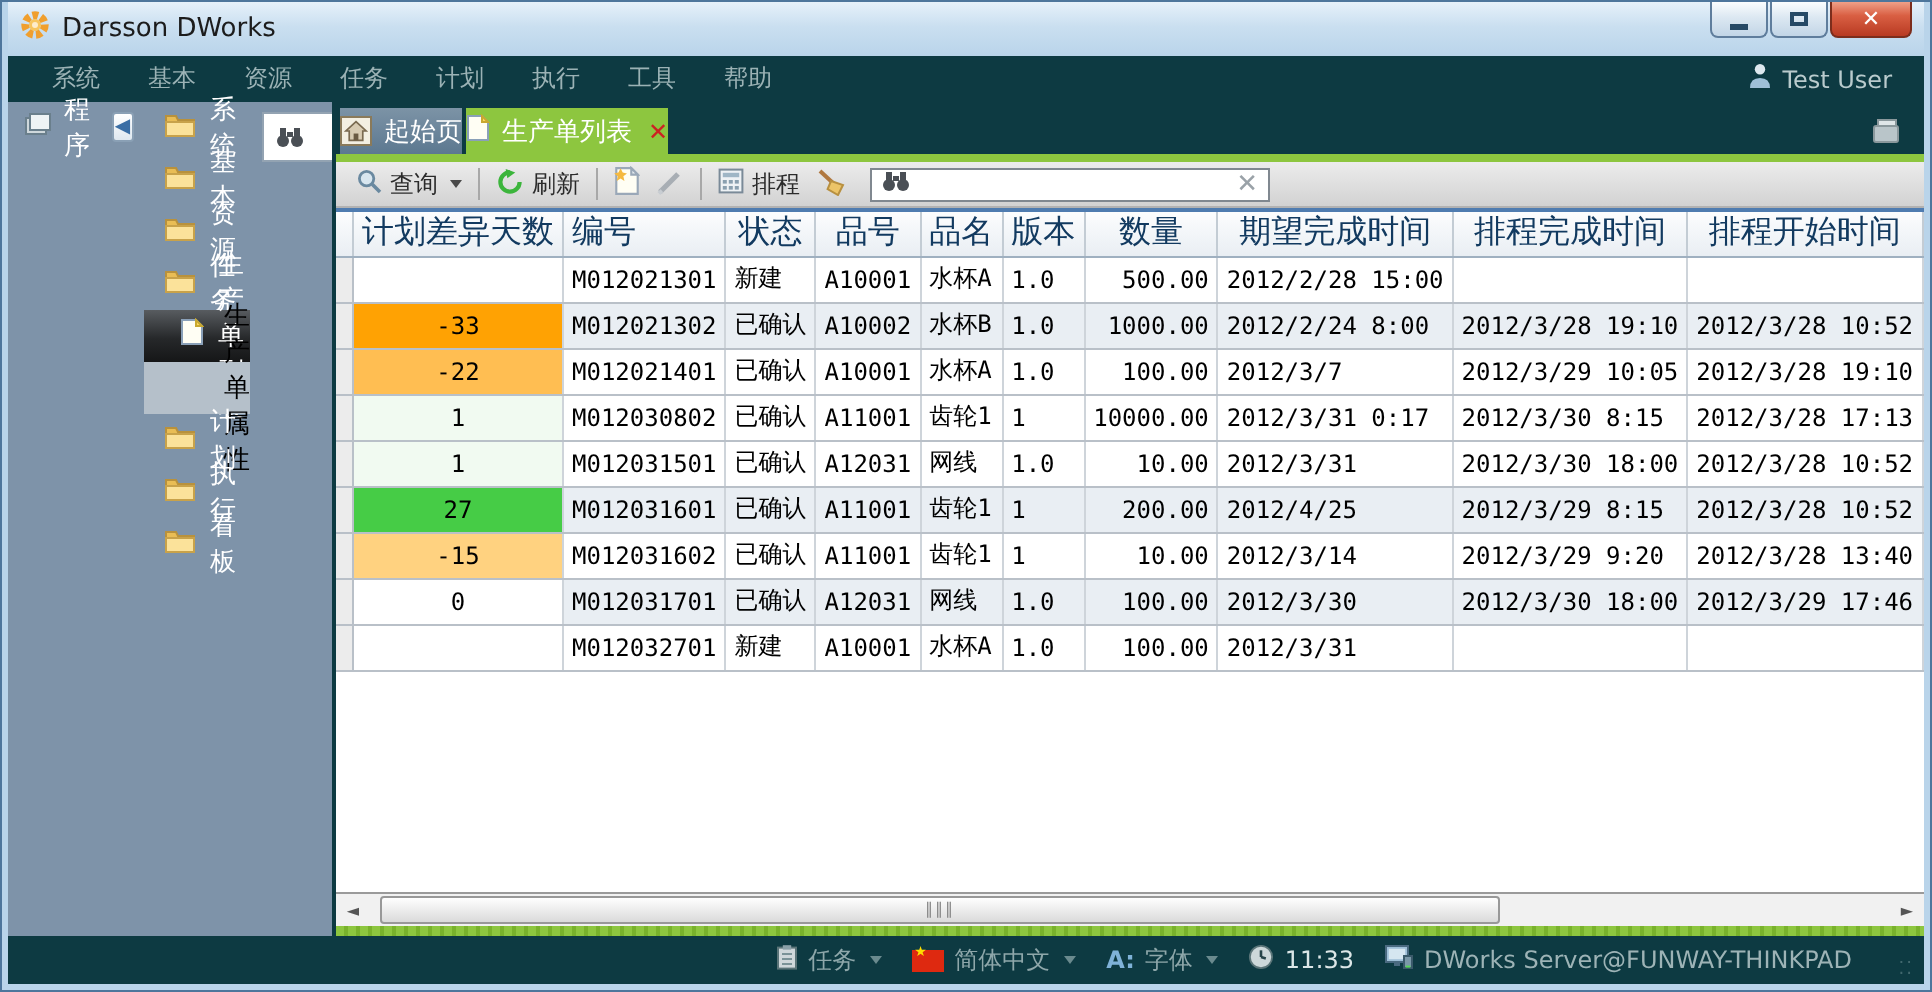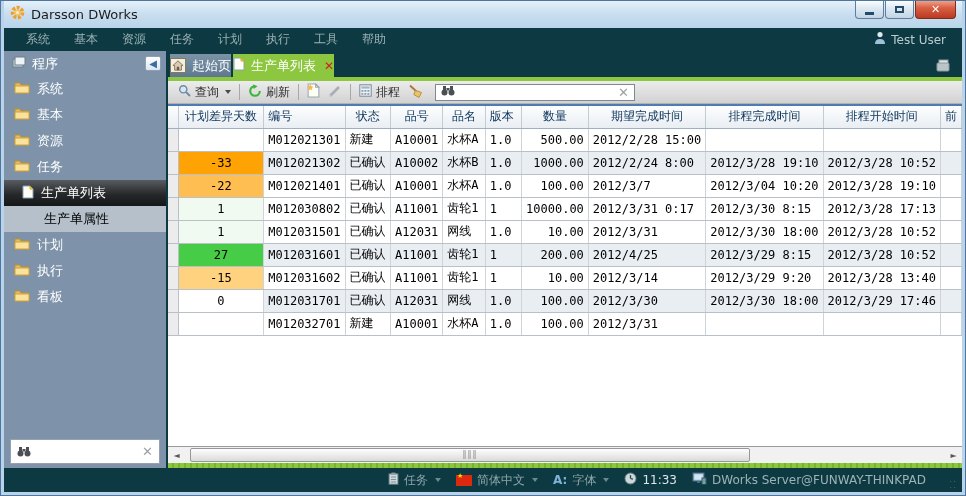--- a/index.html
+++ b/index.html
@@ -19,21 +19,21 @@
 
   
   .menubar { height:23px; background:#0d3a42; display:flex; align-items:center; padding:0 10px; }
   .menu-item { color:#9bb2b5; font-size:12px; padding:0 12px; cursor:default; }
   .menu-user { margin-left:auto; display:flex; align-items:center; gap:5px; color:#b9cbcd; font-size:12px; padding-right:6px; }
 
   
   .body { flex:1; display:flex; min-height:0; background:#7e93a9; }
 
   
-  .sidebar { width:162px; display:flex; flex-direction:column; background:#7e93a9; }
+  .sidebar { width:162px; display:flex; flex-direction:row; background:#7e93a9; }
   .sb-header { height:25px; display:flex; align-items:center; gap:6px; padding:0 5px 0 8px; color:#fff; font-size:13px; }
   .sb-collapse { margin-left:auto; width:16px; height:15px; background:linear-gradient(#ffffff,#dfe8f0); border:1px solid #8aa0b5; border-radius:2px;
     color:#3a6ea5; font-size:10px; line-height:13px; text-align:center; cursor:default; }
   .sb-item { height:26px; display:flex; align-items:center; gap:7px; padding-left:10px; color:#fff; font-size:13px; cursor:default; }
   .sb-item.nested { padding-left:18px; }
   .sb-item.selected { background:linear-gradient(#585c60,#26282a 55%,#151617); }
   .sb-item.sub { padding-left:40px; background:#b5c0ca; color:#000000; }
   .sb-search { margin:5px 6px 4px 6px; height:25px; background:#fff; border:1px solid #93a3b2; display:flex; align-items:center; gap:5px; padding:0 6px; }
   .sb-search input { flex:1; border:none; outline:none; font-size:12px; min-width:0; }
   .sb-clear { color:#9aa2a8; font-weight:bold; font-size:13px; cursor:default; }
@@ -55,21 +55,21 @@
   .tb-btn { display:flex; align-items:center; gap:4px; padding:0 4px; cursor:default; }
   .tb-sep { width:1px; height:16px; background:#a8a8a8; margin:0 4px; }
   .caret { width:0; height:0; border-left:3px solid transparent; border-right:3px solid transparent; border-top:4px solid #4a4a4a; margin-left:2px; }
   .tb-input { width:200px; height:17px; background:#fff; border:1px solid #808890; display:flex; align-items:center; gap:5px; padding:0 5px; margin-left:8px; }
   .tb-input input { flex:1; border:none; outline:none; font-size:12px; min-width:0; }
   .tb-clear { color:#9aa2a8; font-weight:bold; font-size:13px; }
 
   
   .gridwrap { flex:1; overflow:hidden; background:#fff; border-top:2px solid #4f7cb0; }
   table { border-collapse:collapse; table-layout:fixed; }
-  th { background:linear-gradient(#fcfdfe,#e9eef3); color:#123a60; font-weight:normal; font-size:12px; height:22px;
+  th { background:linear-gradient(#fcfdfe,#e9eef3); color:#123a60; font-weight:normal; font-size:16px; height:22px;
     border-right:1px solid #c3ccd4; border-bottom:1px solid #9fb0c0; white-space:nowrap; overflow:hidden; padding:0 4px; }
   td { height:23px; font-family:"DejaVu Sans Mono", monospace; font-size:12px; color:#000;
     border-right:1px solid #ced4da; border-bottom:1px solid #b9c0c8; padding:0 4px; white-space:nowrap; overflow:hidden; background:#fff; }
   tr.even td { background:#e9eef3; }
   td.ind { background:#ececec !important; border-right:1px solid #b9c0c8; padding:0; text-align:center; }
   .row-arrow { width:0; height:0; border-top:5px solid transparent; border-bottom:5px solid transparent; border-left:7px solid #000; margin:0 auto; }
   td.num { text-align:right; }
   td.ctr { text-align:center; }
 
   
@@ -405,21 +405,21 @@
               <tr>
                 <td class="ind"></td>
                 <td class="ctr" style="background: rgb(255, 190, 82);">-22</td>
                 <td>M012021401</td>
                 <td>已确认</td>
                 <td>A10001</td>
                 <td>水杯A</td>
                 <td>1.0</td>
                 <td class="num">100.00</td>
                 <td>2012/3/7</td>
-                <td>2012/3/04 10:20</td>
+                <td>2012/3/29 10:05</td>
                 <td>2012/3/28 19:10</td>
                 <td></td>
               </tr>
               <tr>
                 <td class="ind"></td>
                 <td class="ctr" style="background: rgb(241, 250, 241);">1</td>
                 <td>M012030802</td>
                 <td>已确认</td>
                 <td>A11001</td>
                 <td>齿轮1</td>

